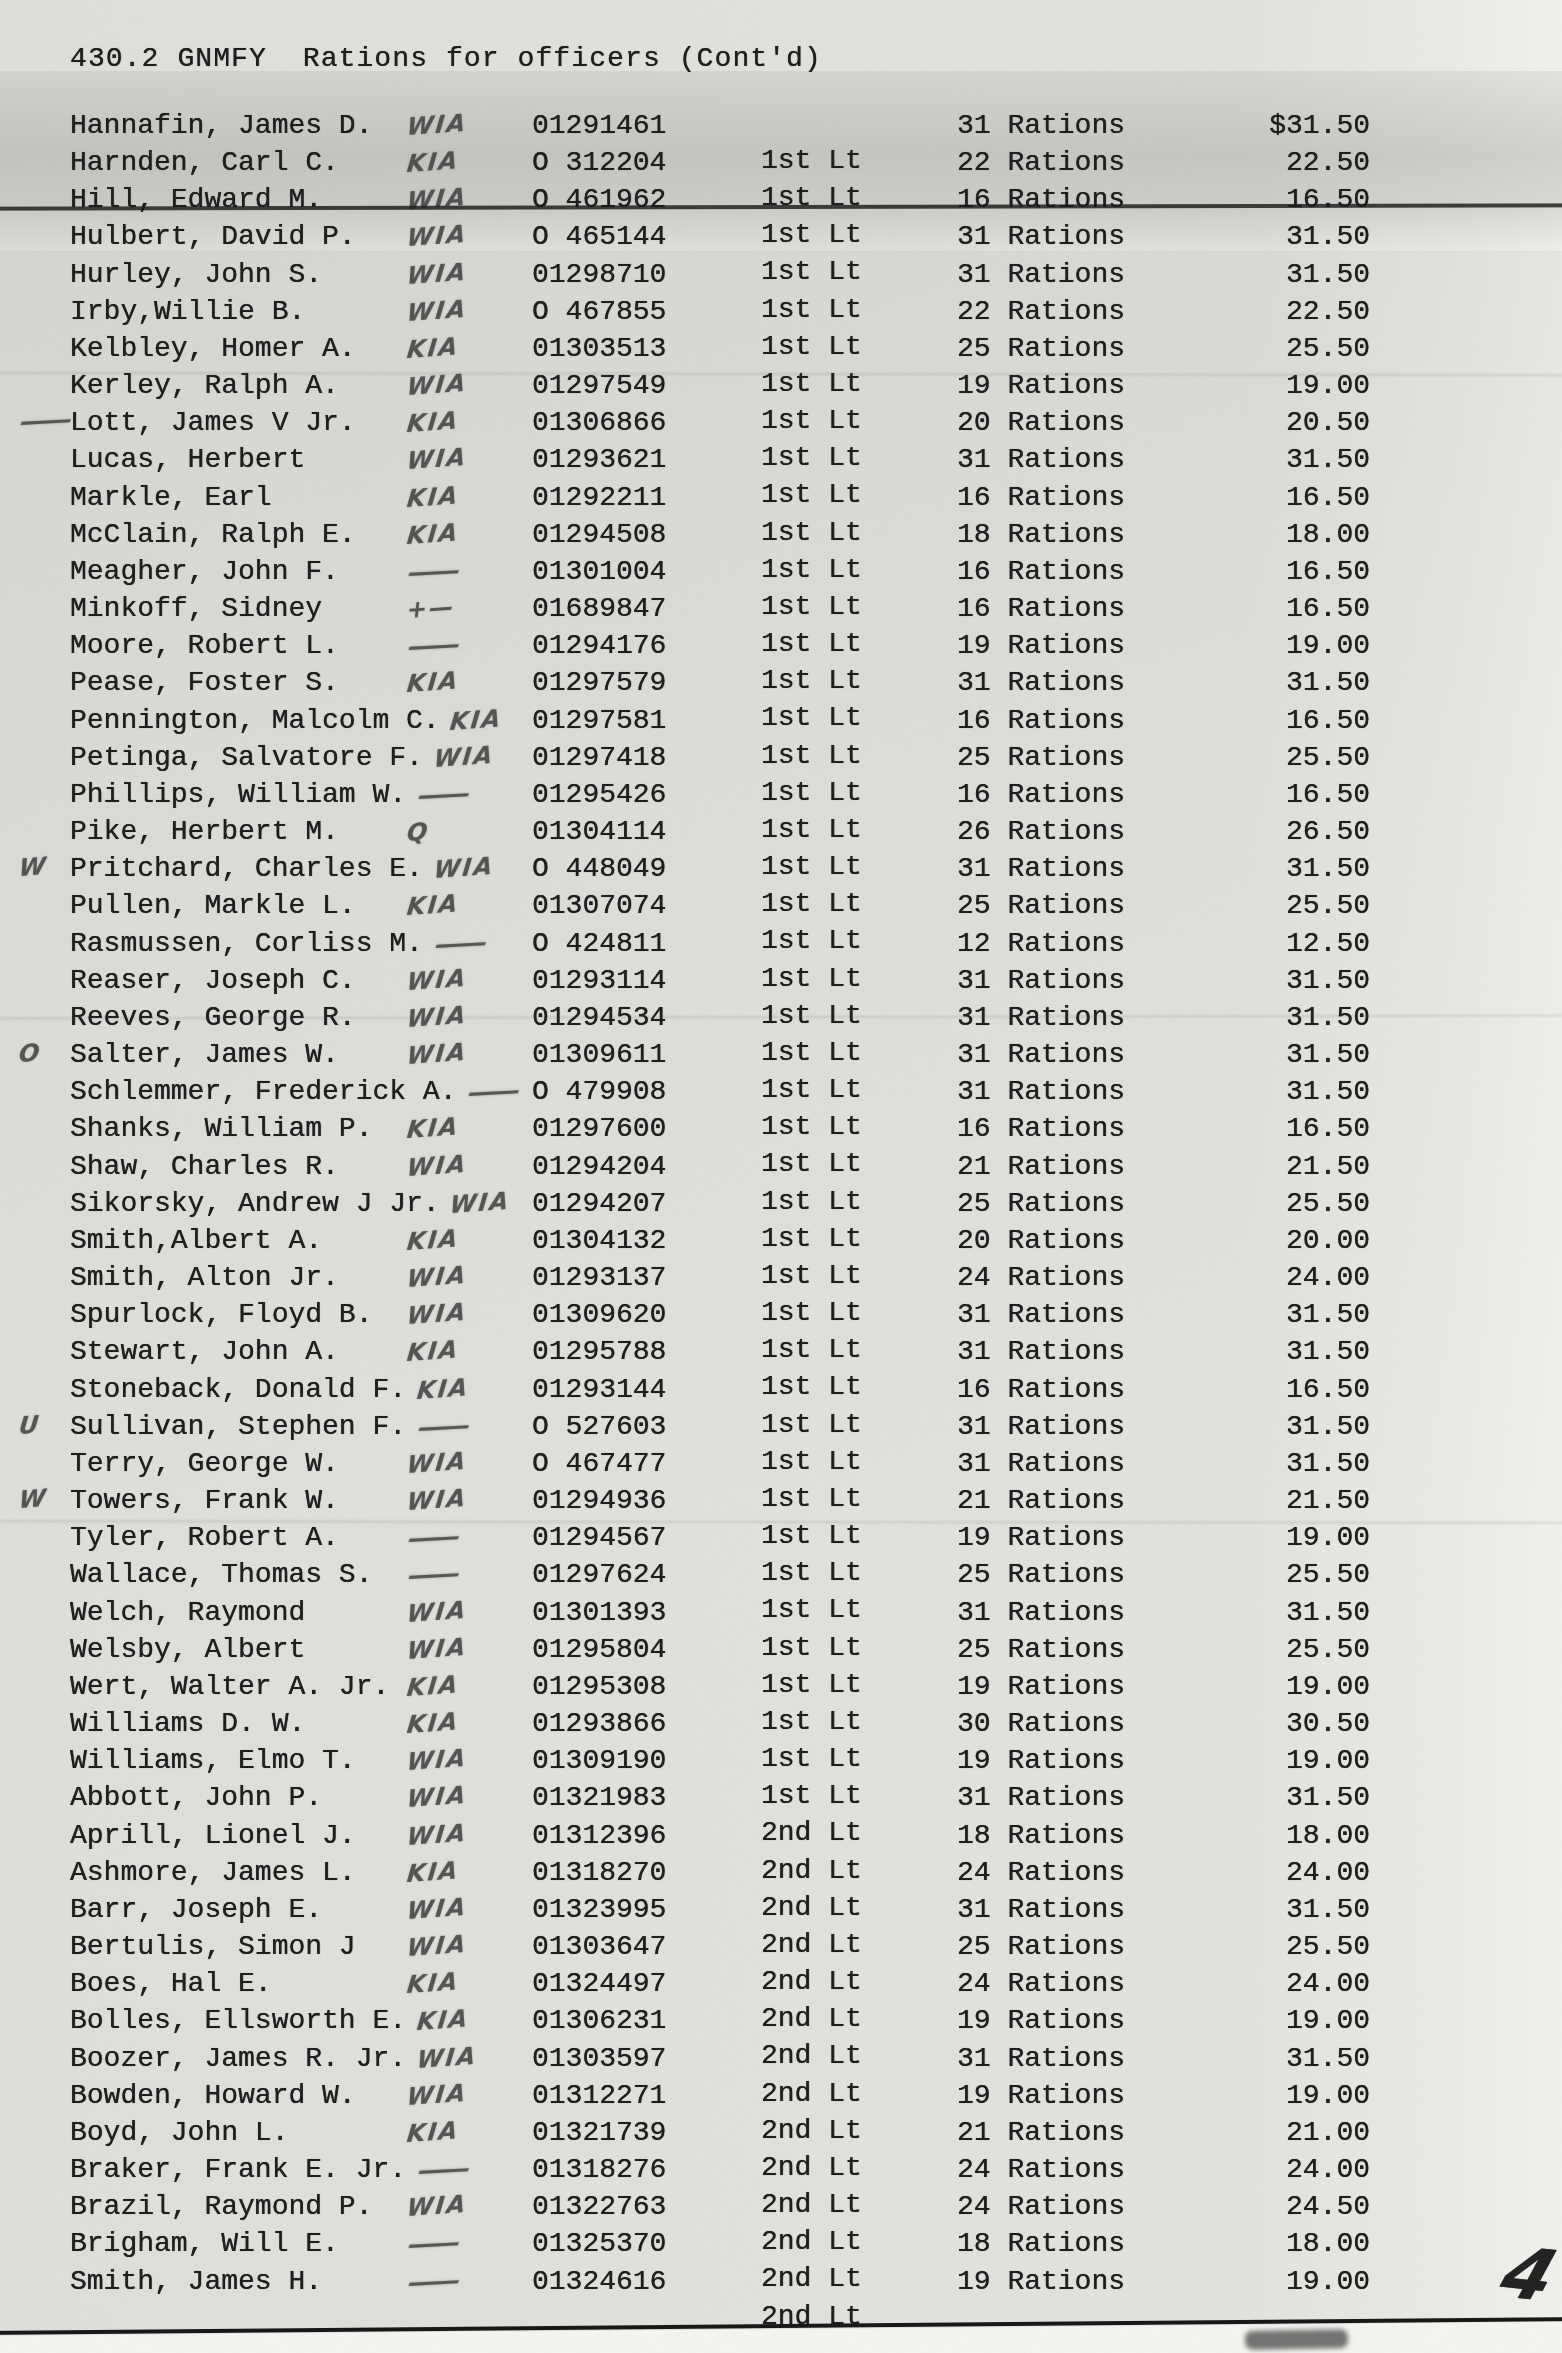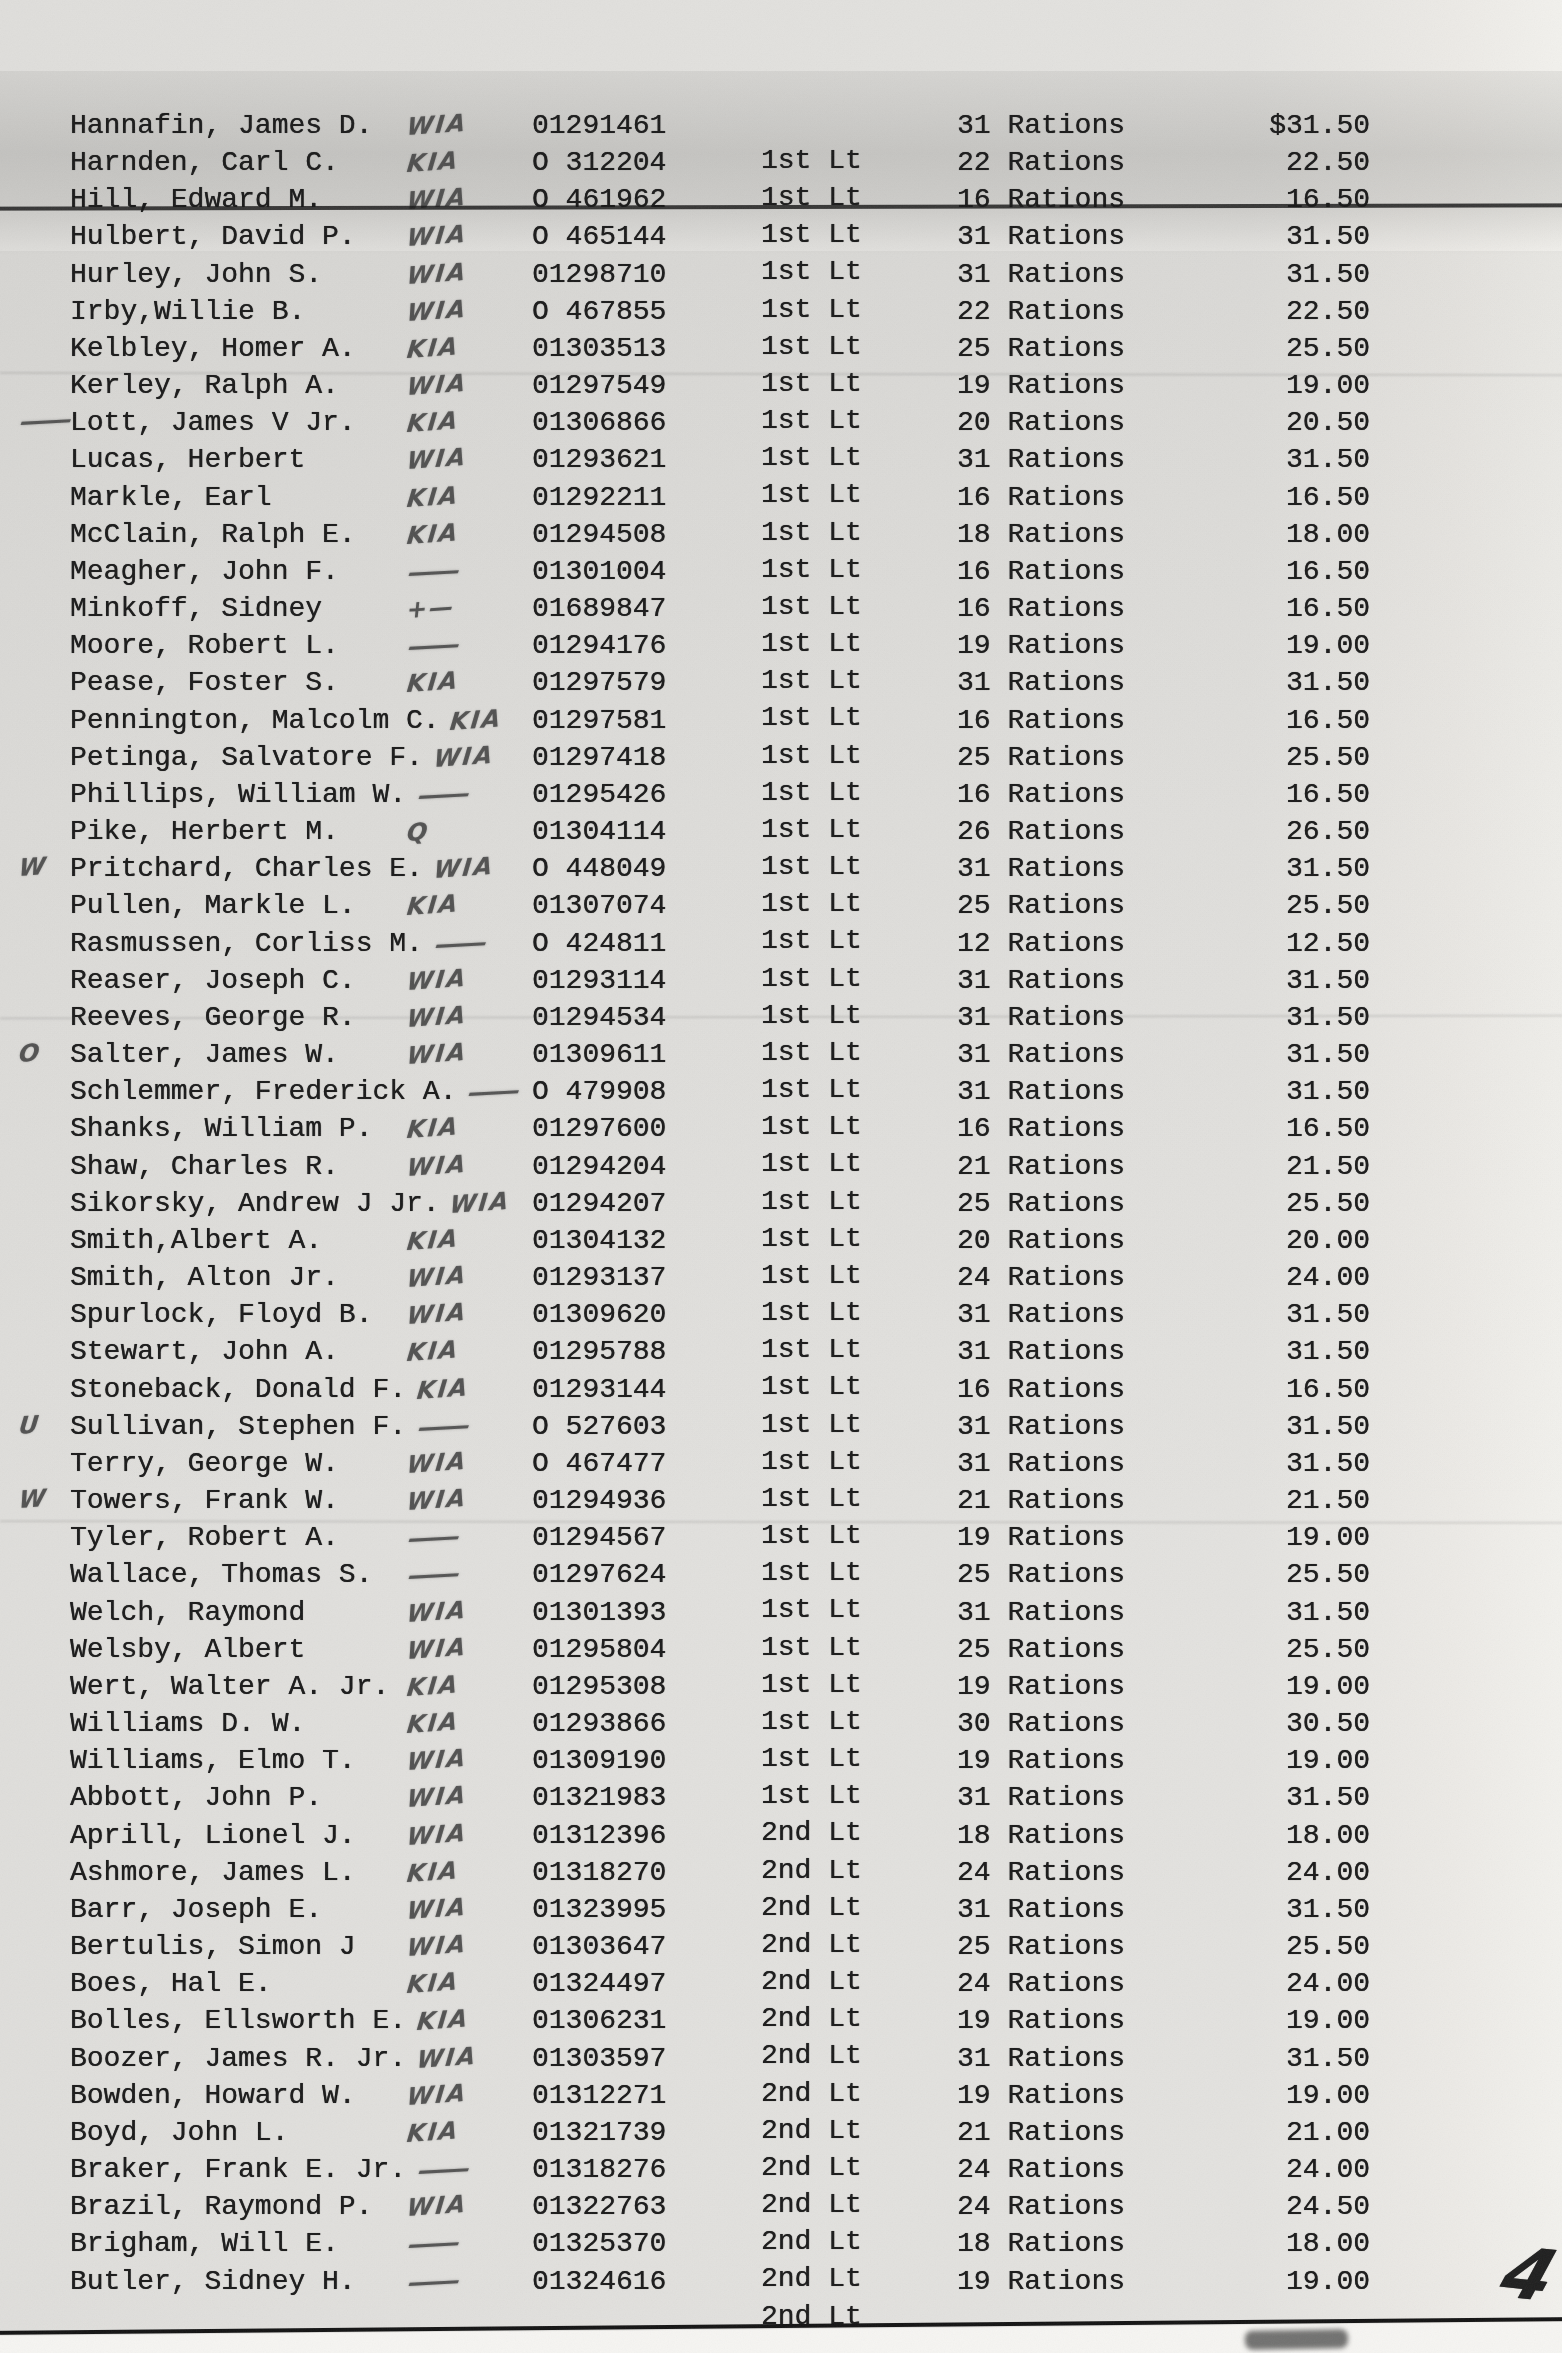--- a/index.html
+++ b/index.html
@@ -92,20 +92,21 @@
   .grain{position:absolute;left:0;top:0;width:100%;height:100%;opacity:.5;pointer-events:none;}
 </style>
 </head>
 <body>
 
 <div id="page">
 
   <div class="top-shade"></div>
   <div class="mid-shade"></div>
 
+  <div class="header ink">430.2 GNMFY  Rations for officers (Cont'd)</div>
 
   <div class="rows">
       <div class="row" style="top: 0px;">
         <span class="cell ink c-name">Hannafin, James D.</span>
         <span class="cell pencil" style="left: 407px; top: 1.5px;">WIA</span>
         <span class="cell ink c-serial">01291461</span>
         <span class="cell ink c-rank">1st Lt</span>
         <span class="cell ink c-rations">31 Rations</span>
         <span class="cell ink c-amount">$31.50</span>
       </div>
@@ -564,21 +565,21 @@
       </div>
       <div class="row" style="top: 2118px;">
         <span class="cell ink c-name">Brigham, Will E.</span>
         <span class="cell pencil dash" style="left: 407px; top: 1.5px;">—</span>
         <span class="cell ink c-serial">01325370</span>
         <span class="cell ink c-rank">2nd Lt</span>
         <span class="cell ink c-rations">18 Rations</span>
         <span class="cell ink c-amount">18.00</span>
       </div>
       <div class="row" style="top: 2156px;">
-        <span class="cell ink c-name">Butler, Sidney H.</span>
+        <span class="cell ink c-name">Smith, James H.</span>
         <span class="cell pencil dash" style="left: 407px; top: 1.5px;">—</span>
         <span class="cell ink c-serial">01324616</span>
         <span class="cell ink c-rank">2nd Lt</span>
         <span class="cell ink c-rations">19 Rations</span>
         <span class="cell ink c-amount">19.00</span>
       </div>
     </div>
 
   <div class="strike-line"></div>
 

